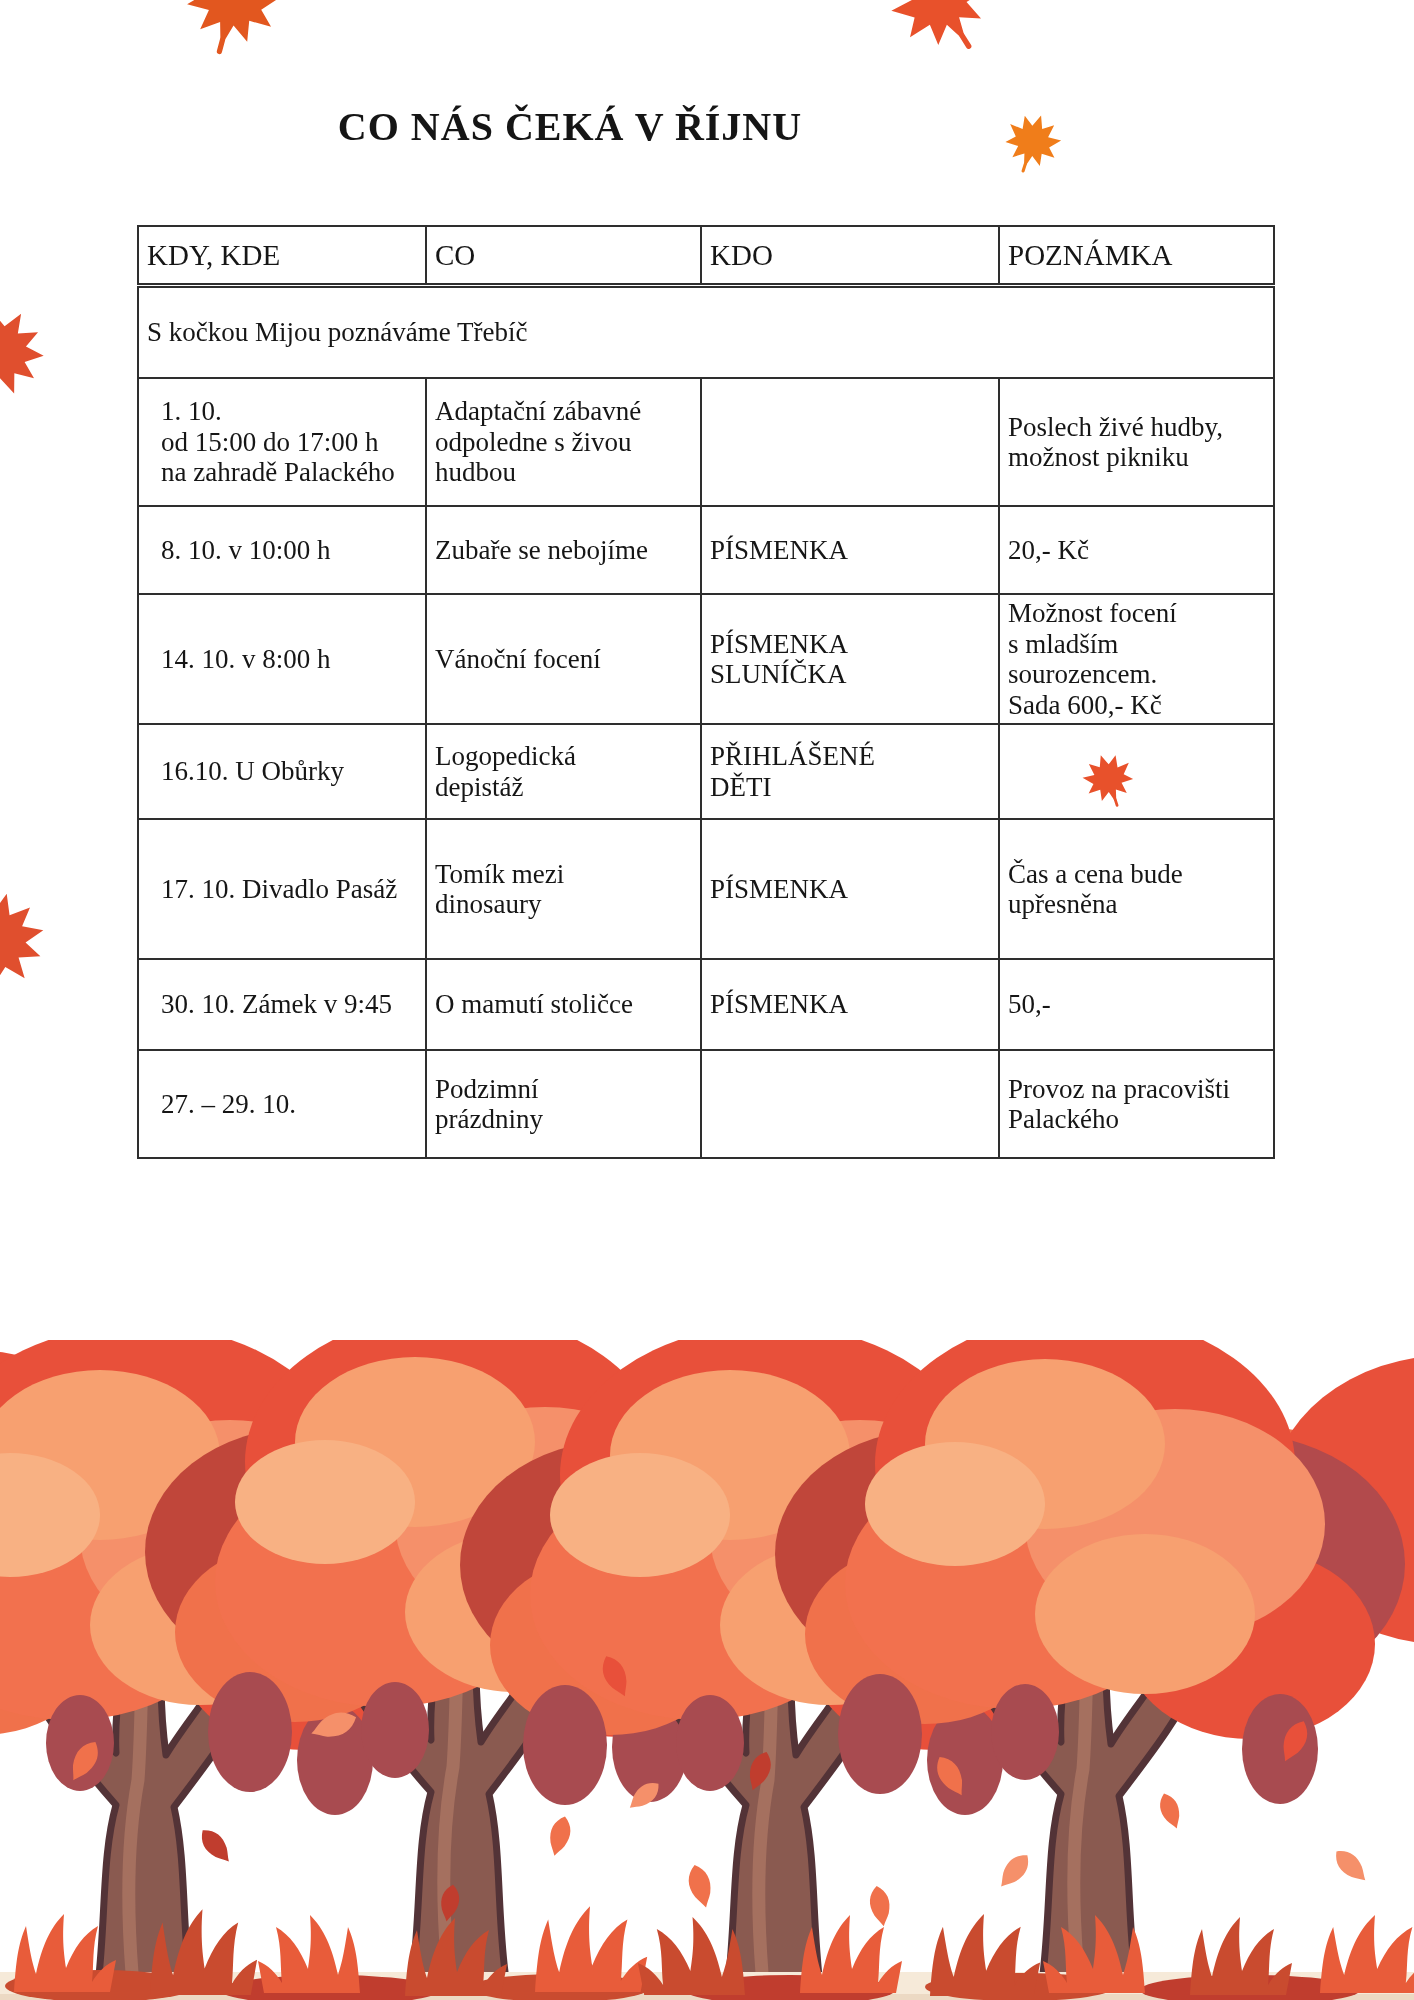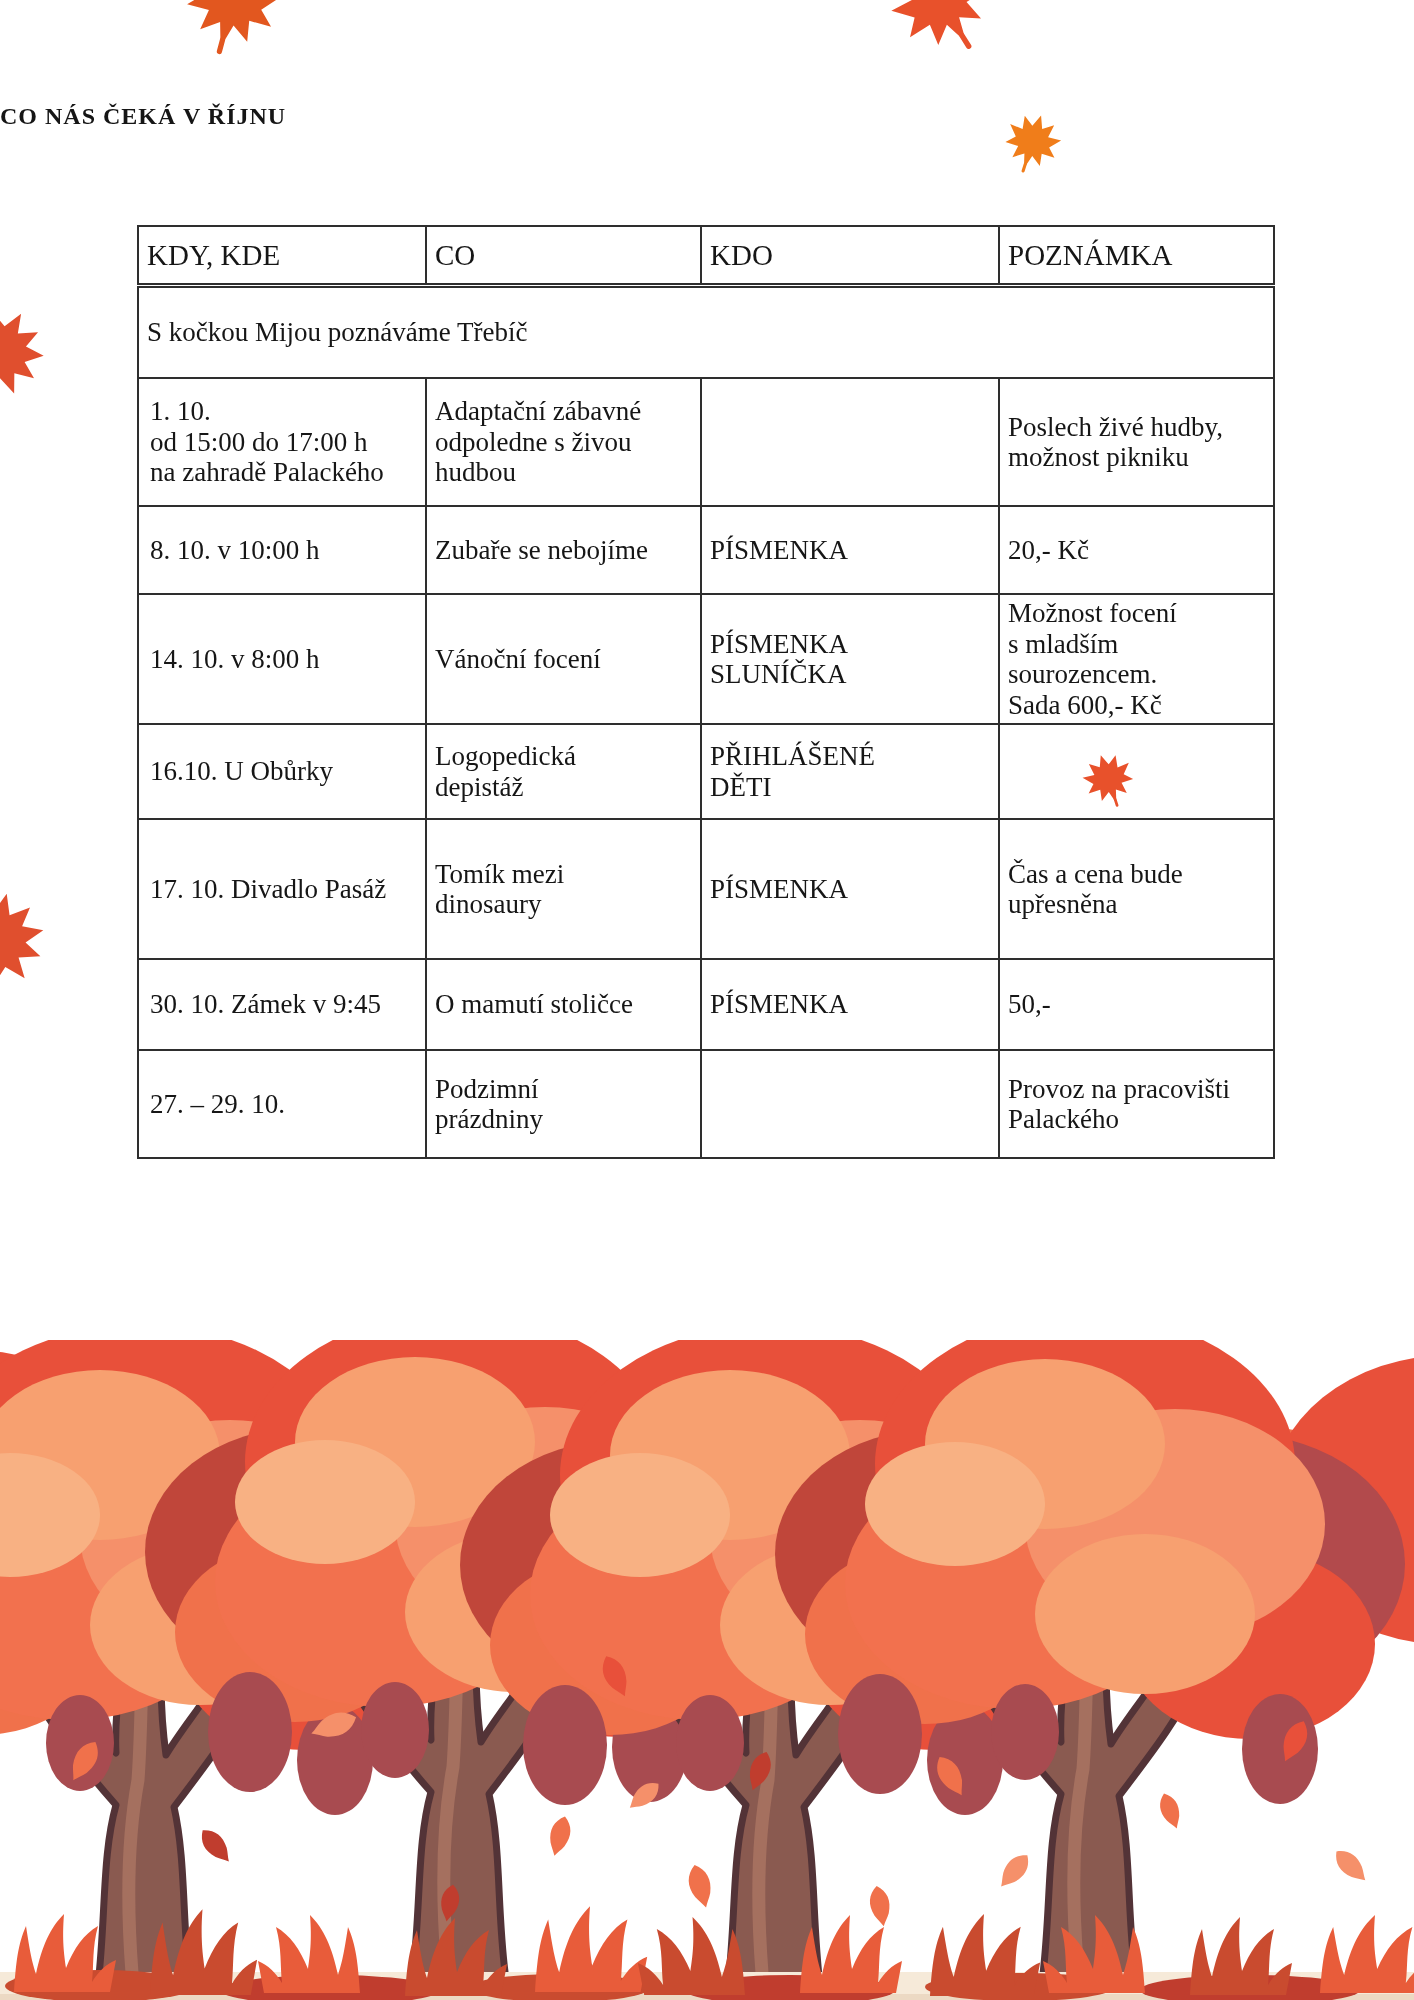--- a/index.html
+++ b/index.html
@@ -5,38 +5,38 @@
   html,body{margin:0;padding:0;}
   body{
     width:1414px;height:2000px;position:relative;overflow:hidden;
     background:#ffffff;
     font-family:"Liberation Serif","DejaVu Serif",serif;
     color:#151515;
   }
   
   .title{
     position:absolute;left:0;top:103px;width:1140px;
-    font-size:24px;font-weight:bold;letter-spacing:1px;
+    text-align:center;font-size:40px;font-weight:bold;letter-spacing:1px;
   }
   
   .tablewrap{position:absolute;left:137px;top:225px;}
   table#schedule{
     border-collapse:collapse;table-layout:fixed;width:1136px;
     font-size:27px;line-height:1.13;color:#161616;
   }
   #schedule td{
     border:2px solid #2e2e2e;vertical-align:middle;
     padding:3px 8px;overflow:hidden;
   }
   #schedule col.c1{width:288px}
   #schedule col.c2{width:275px}
   #schedule col.c3{width:298px}
   #schedule col.c4{width:275px}
   #schedule thead td{font-size:29px;height:50px;border-bottom:5px double #2e2e2e;}
-  #schedule td.left{text-align:left;padding-left:11px;}
+  #schedule td.left{text-align:left;padding-left:22px;}
   #schedule tbody tr:nth-child(1) td{height:83px;}
   #schedule tbody tr:nth-child(2) td{height:120px;}
   #schedule tbody tr:nth-child(3) td{height:80px;}
   #schedule tbody tr:nth-child(4) td{height:85px;}
   #schedule tbody tr:nth-child(5) td{height:87px;}
   #schedule tbody tr:nth-child(6) td{height:132px;}
   #schedule tbody tr:nth-child(7) td{height:83px;}
   #schedule tbody tr:nth-child(8) td{height:100px;}
   #schedule tbody tr:nth-child(9) td{height:92px;}
   #schedule tbody tr:nth-child(10) td{height:88px;}

